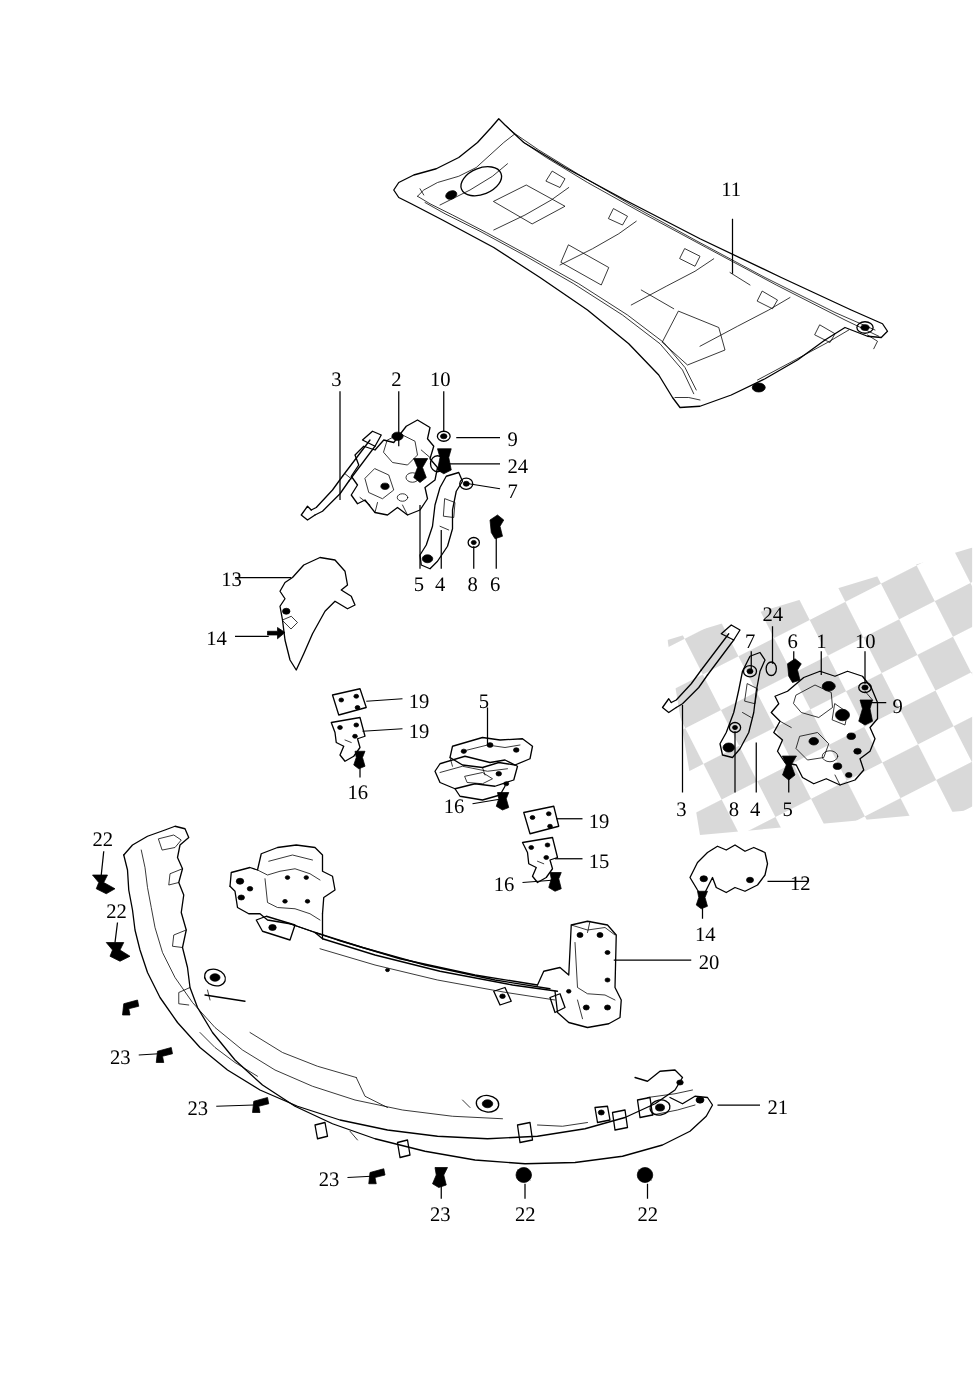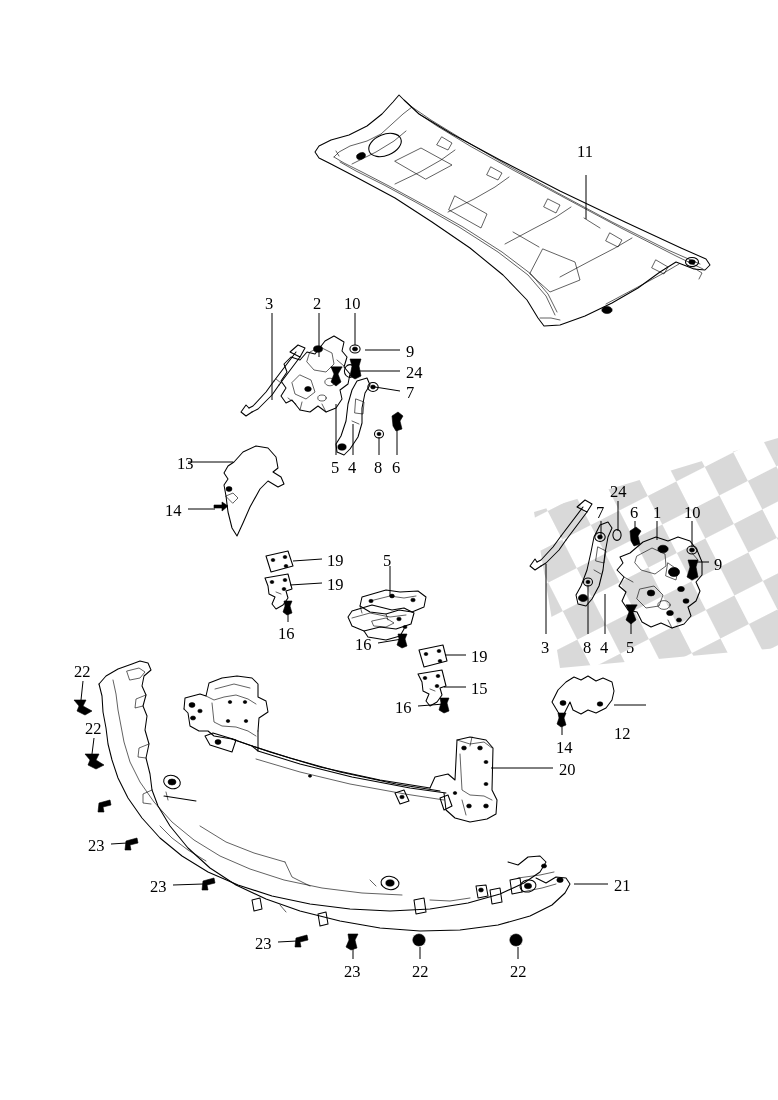--- a/index.html
+++ b/index.html
@@ -479,21 +479,21 @@
       <div class="callout" style="left: 600px; top: 640px;">4</div>
       <div class="callout" style="left: 626px; top: 640px;">5</div>
       <div class="callout" style="left: 327px; top: 553px;">19</div>
       <div class="callout" style="left: 327px; top: 577px;">19</div>
       <div class="callout" style="left: 278px; top: 626px;">16</div>
       <div class="callout" style="left: 383px; top: 553px;">5</div>
       <div class="callout" style="left: 355px; top: 637px;">16</div>
       <div class="callout" style="left: 471px; top: 649px;">19</div>
       <div class="callout" style="left: 471px; top: 681px;">15</div>
       <div class="callout" style="left: 395px; top: 700px;">16</div>
-      <div class="callout" style="left: 614px; top: 699px; margin-top: 27px;">12</div>
+      <div class="callout" style="left: 632px; top: 699px;">12</div>
       <div class="callout" style="left: 556px; top: 740px;">14</div>
       <div class="callout" style="left: 559px; top: 762px;">20</div>
       <div class="callout" style="left: 74px; top: 664px;">22</div>
       <div class="callout" style="left: 85px; top: 721px;">22</div>
       <div class="callout" style="left: 88px; top: 838px;">23</div>
       <div class="callout" style="left: 150px; top: 879px;">23</div>
       <div class="callout" style="left: 255px; top: 936px;">23</div>
       <div class="callout" style="left: 344px; top: 964px;">23</div>
       <div class="callout" style="left: 412px; top: 964px;">22</div>
       <div class="callout" style="left: 510px; top: 964px;">22</div>

